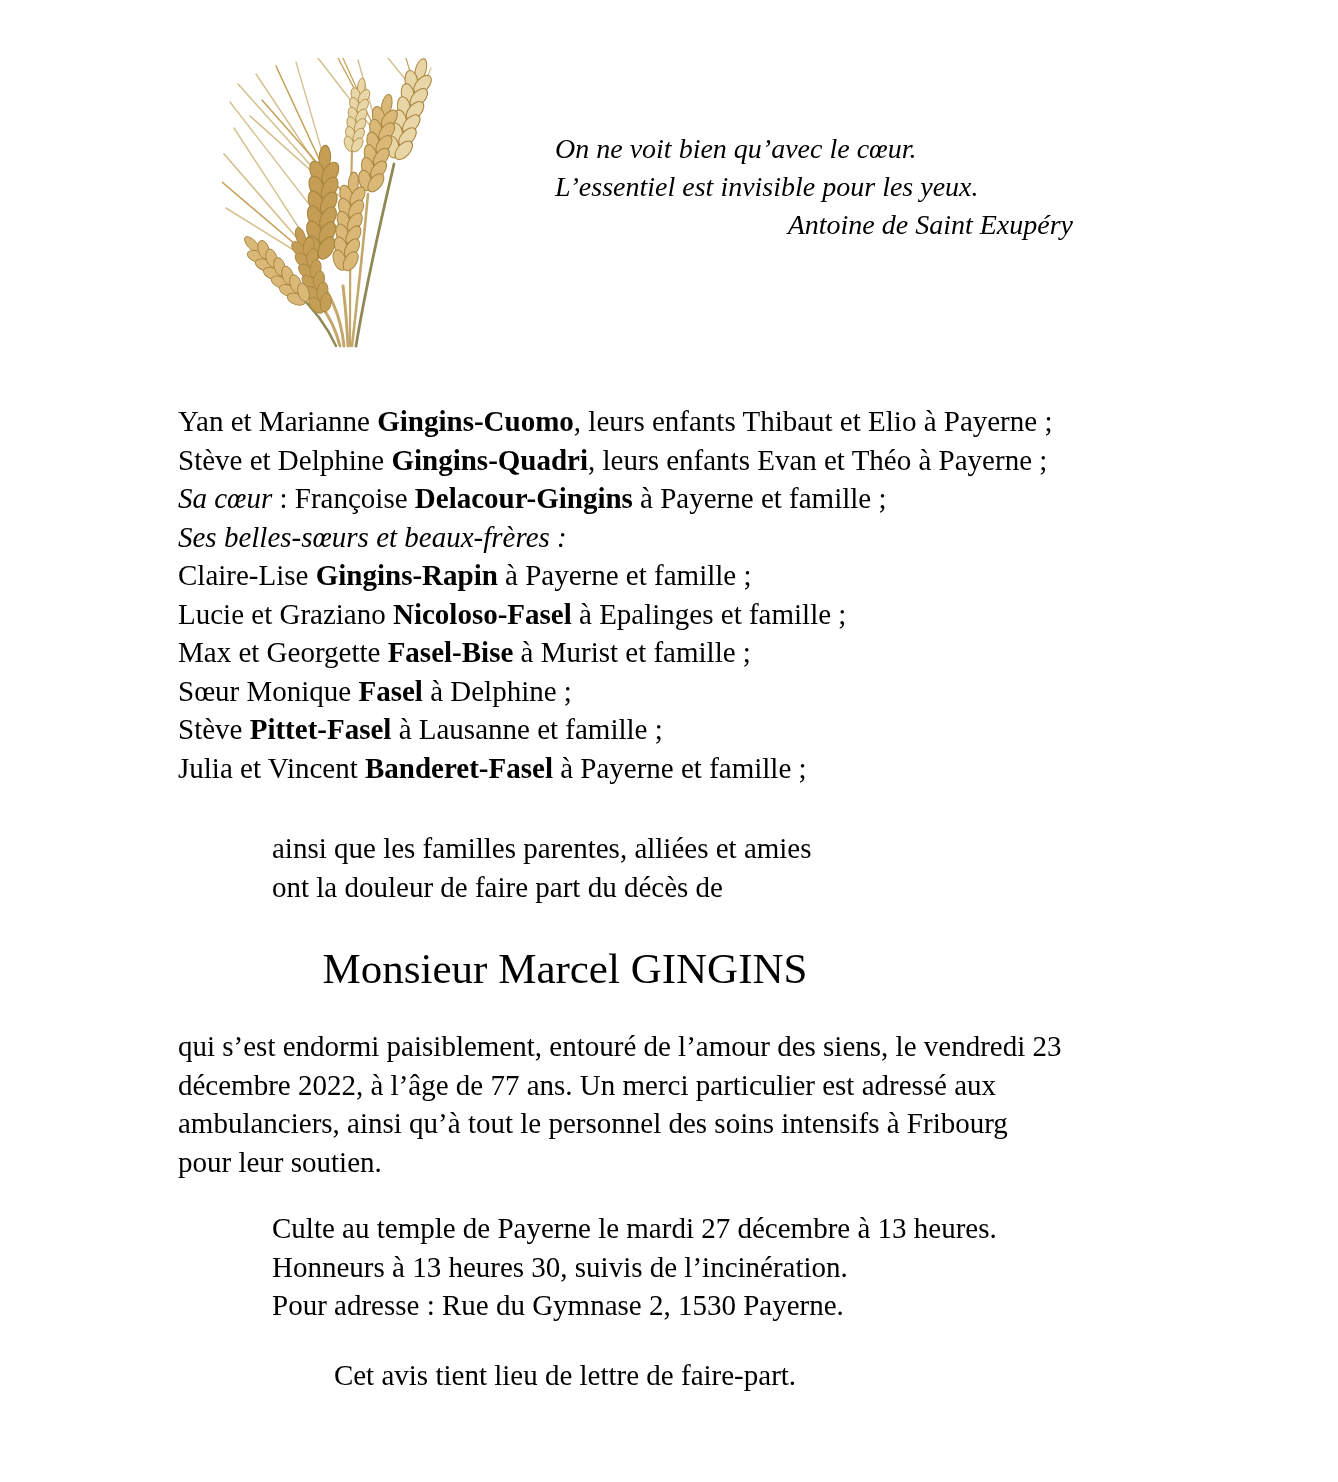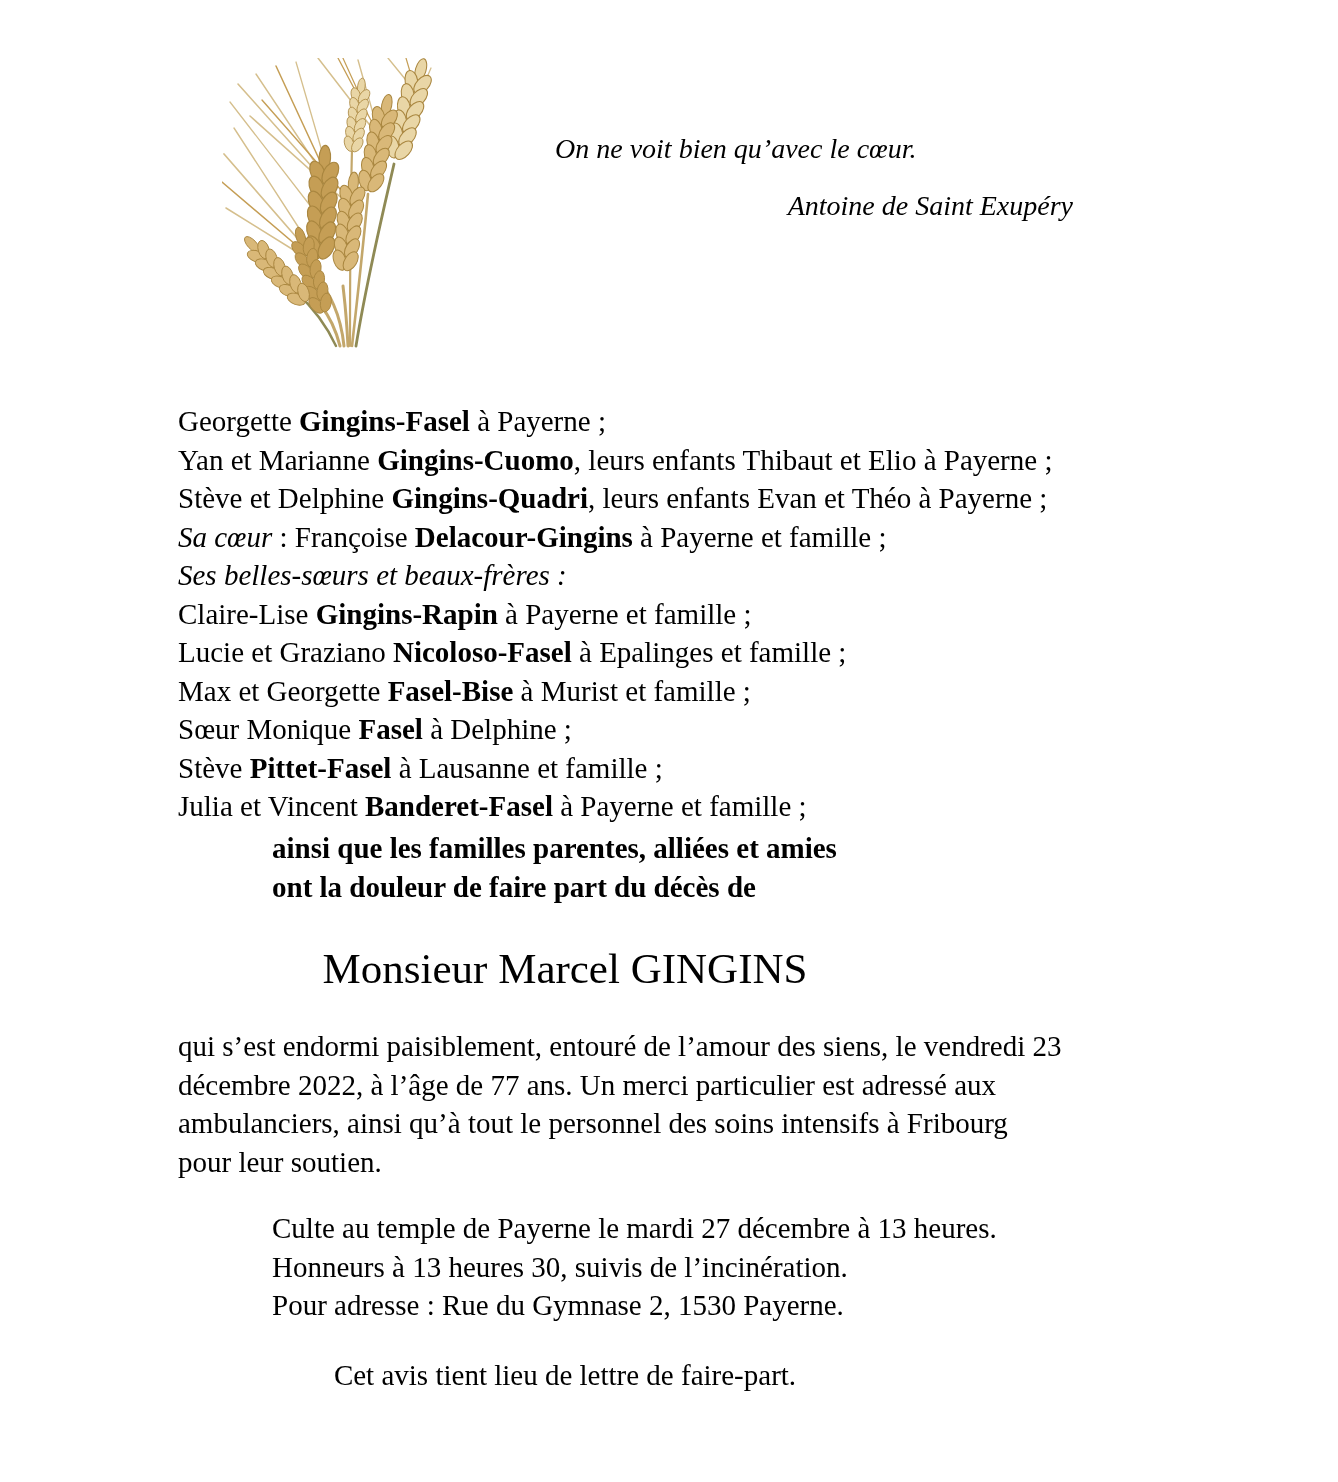--- a/index.html
+++ b/index.html
@@ -27,24 +27,24 @@
   .awn{stroke:var(--wheat-awn);stroke-linecap:round;fill:none;}
   .awn.dk{stroke:var(--wheat-deep);}
   .ear-light{fill:var(--wheat-light);stroke:var(--wheat-dark);}
   .ear-mid{fill:var(--wheat-mid);stroke:var(--wheat-dark);}
   .ear-deep{fill:var(--wheat-deep);stroke:var(--wheat-dark);}
 
   .quote{
     position:absolute;left:555px;top:130px;width:520px;
     font-size:28px;line-height:38px;font-style:italic;
   }
-  .quote .attribution{text-align:right;padding-right:2px;margin-top:19px;}
+  .quote .attribution{text-align:right;padding-right:2px;}
 
   .family{position:absolute;left:178px;top:402px;font-size:29px;line-height:38.5px;}
-  .intro{position:absolute;left:272px;top:829px;font-size:29px;line-height:38.5px;font-weight:bold;}
+  .intro{position:absolute;left:272px;top:829px;font-size:29px;line-height:38.5px;}
   .title{
     position:absolute;left:0;top:946px;width:100%;margin:0;
     text-align:center;font-size:43px;line-height:45px;font-weight:normal;
   }
   .para{position:absolute;left:178px;top:1027px;font-size:29px;line-height:38.5px;}
   .ceremony{position:absolute;left:272px;top:1209px;font-size:29px;line-height:38.5px;}
   .closing{position:absolute;left:0;top:1356px;width:100%;text-align:center;font-size:29px;line-height:38px;}
 </style>
 </head>
 <body>
@@ -106,26 +106,26 @@
       <use href="#ear" class="ear-deep" transform="translate(102,115) rotate(3) scale(1.15)"></use>
       <use href="#ear" class="ear-mid" transform="translate(130,138) rotate(6)"></use>
       <use href="#ear" class="ear-deep" transform="translate(82,190) rotate(-17) scale(0.9)"></use>
       <use href="#ear" class="ear-mid" transform="translate(38,195) rotate(-43) scale(0.9)"></use>
     </g>
   </svg>
 
   <div class="quote">
     <div>
         <div class="line">On ne voit bien qu’avec le cœur.</div>
+        <div class="line">L’essentiel est invisible pour les yeux.</div>
       </div>
     <div class="attribution">Antoine de Saint Exupéry</div>
   </div>
 
   <div class="family">
-      <div class="line"><span class="seg-n">Georgette </span><span class="seg-b">Gingins-Fasel</span><span class="seg-n"> à Payerne ;</span></div>
       <div class="line"><span class="seg-n">Yan et Marianne </span><span class="seg-b">Gingins-Cuomo</span><span class="seg-n">, leurs enfants Thibaut et Elio à Payerne ;</span></div>
       <div class="line"><span class="seg-n">Stève et Delphine </span><span class="seg-b">Gingins-Quadri</span><span class="seg-n">, leurs enfants Evan et Théo à Payerne ;</span></div>
       <div class="line"><span class="seg-i">Sa cœur</span><span class="seg-n"> : Françoise </span><span class="seg-b">Delacour-Gingins</span><span class="seg-n"> à Payerne et famille ;</span></div>
       <div class="line"><span class="seg-i">Ses belles-sœurs et beaux-frères :</span></div>
       <div class="line"><span class="seg-n">Claire-Lise </span><span class="seg-b">Gingins-Rapin</span><span class="seg-n"> à Payerne et famille ;</span></div>
       <div class="line"><span class="seg-n">Lucie et Graziano </span><span class="seg-b">Nicoloso-Fasel</span><span class="seg-n"> à Epalinges et famille ;</span></div>
       <div class="line"><span class="seg-n">Max et Georgette </span><span class="seg-b">Fasel-Bise</span><span class="seg-n"> à Murist et famille ;</span></div>
       <div class="line"><span class="seg-n">Sœur Monique </span><span class="seg-b">Fasel</span><span class="seg-n"> à Delphine ;</span></div>
       <div class="line"><span class="seg-n">Stève </span><span class="seg-b">Pittet-Fasel</span><span class="seg-n"> à Lausanne et famille ;</span></div>
       <div class="line"><span class="seg-n">Julia et Vincent </span><span class="seg-b">Banderet-Fasel</span><span class="seg-n"> à Payerne et famille ;</span></div>

